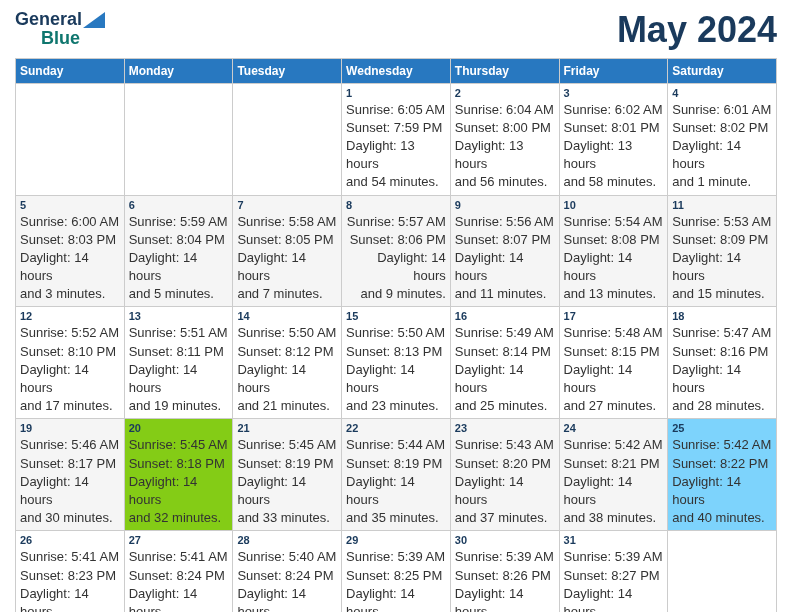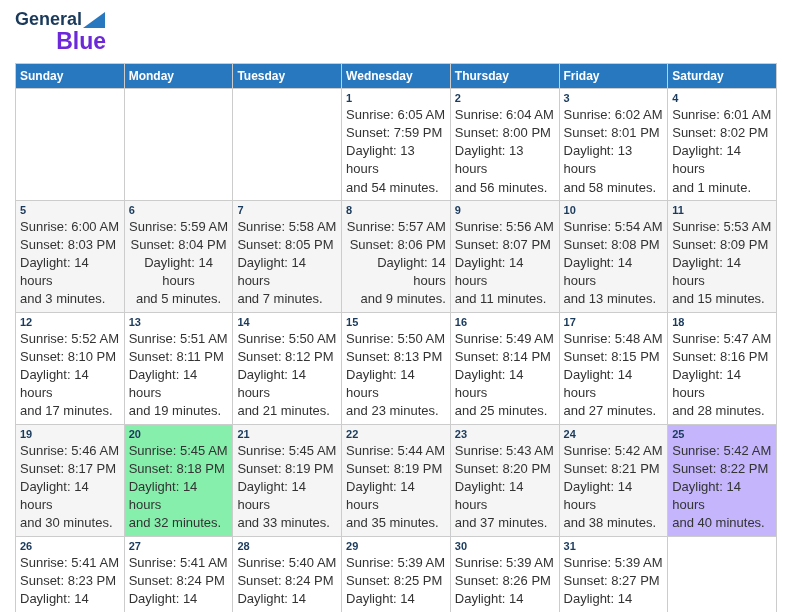--- a/index.html
+++ b/index.html
@@ -12,21 +12,21 @@
     }
     .header-area {
       display: flex;
       justify-content: space-between;
       align-items: flex-start;
       margin-bottom: 8px;
     }
     .logo-area {
       display: flex;
       flex-direction: column;
-      align-items: flex-end;
+      align-items: center;
     }
     .logo-text {
       font-size: 18px;
       font-weight: bold;
       color: #1a3a5c;
       line-height: 1.1;
     }
     .title-area {
       text-align: right;
     }
@@ -86,23 +86,24 @@
 
 <div class="header-area">
   <div class="logo-area">
     <div style="display:flex;align-items:center;">
       <span class="logo-text">
         <span style="color:#1a3a5c;">General</span><svg style="display:inline-block;vertical-align:middle;margin:0 1px;" width="22" height="16" viewBox="0 0 22 16">
             <polygon points="0,16 22,0 22,16" fill="#2878c0"></polygon>
           </svg>
       </span>
     </div>
-    <div style="font-size:23px;font-weight:bold;color:#6d28d9;margin-top:-2px;">Blue</div>
+    <div style="font-size:18px;font-weight:bold;color:#0f766e;margin-top:-2px;">Blue</div>
   </div>
   <div class="title-area">
+    <div class="month-title">May 2024</div>
   </div>
 </div>
 
 <table class="calendar-table">
   <thead>
     <tr>
     <th>Sunday</th>
         <th>Monday</th>
         <th>Tuesday</th>
         <th>Wednesday</th>
@@ -148,21 +149,21 @@
       <tr style="background: rgb(245, 245, 245);">
         <td style="background: rgb(245, 245, 245);">
           <span class="day-num">5</span>
           <div class="day-info" style="white-space: pre-line;">Sunrise: 6:00 AM
 Sunset: 8:03 PM
 Daylight: 14 hours
 and 3 minutes.</div>
         </td>
         <td style="background: rgb(245, 245, 245);">
           <span class="day-num">6</span>
-          <div class="day-info" style="white-space: pre-line; text-align: center;">Sunrise: 5:59 AM
+          <div class="day-info" style="white-space: pre-line;">Sunrise: 5:59 AM
 Sunset: 8:04 PM
 Daylight: 14 hours
 and 5 minutes.</div>
         </td>
         <td style="background: rgb(245, 245, 245);">
           <span class="day-num">7</span>
           <div class="day-info" style="white-space: pre-line;">Sunrise: 5:58 AM
 Sunset: 8:05 PM
 Daylight: 14 hours
 and 7 minutes.</div>
@@ -248,21 +249,21 @@
         </td>
       </tr>
       <tr style="background: rgb(245, 245, 245);">
         <td style="background: rgb(245, 245, 245);">
           <span class="day-num">19</span>
           <div class="day-info" style="white-space: pre-line;">Sunrise: 5:46 AM
 Sunset: 8:17 PM
 Daylight: 14 hours
 and 30 minutes.</div>
         </td>
-        <td style="background: #86efac;">
+        <td style="background: #84cc16;">
           <span class="day-num">20</span>
           <div class="day-info" style="white-space: pre-line;">Sunrise: 5:45 AM
 Sunset: 8:18 PM
 Daylight: 14 hours
 and 32 minutes.</div>
         </td>
         <td style="background: rgb(245, 245, 245);">
           <span class="day-num">21</span>
           <div class="day-info" style="white-space: pre-line;">Sunrise: 5:45 AM
 Sunset: 8:19 PM
@@ -283,21 +284,21 @@
 Daylight: 14 hours
 and 37 minutes.</div>
         </td>
         <td style="background: rgb(245, 245, 245);">
           <span class="day-num">24</span>
           <div class="day-info" style="white-space: pre-line;">Sunrise: 5:42 AM
 Sunset: 8:21 PM
 Daylight: 14 hours
 and 38 minutes.</div>
         </td>
-        <td style="background: #c4b5fd;">
+        <td style="background: #7dd3fc;">
           <span class="day-num">25</span>
           <div class="day-info" style="white-space: pre-line;">Sunrise: 5:42 AM
 Sunset: 8:22 PM
 Daylight: 14 hours
 and 40 minutes.</div>
         </td>
       </tr>
       <tr>
         <td>
           <span class="day-num">26</span>

